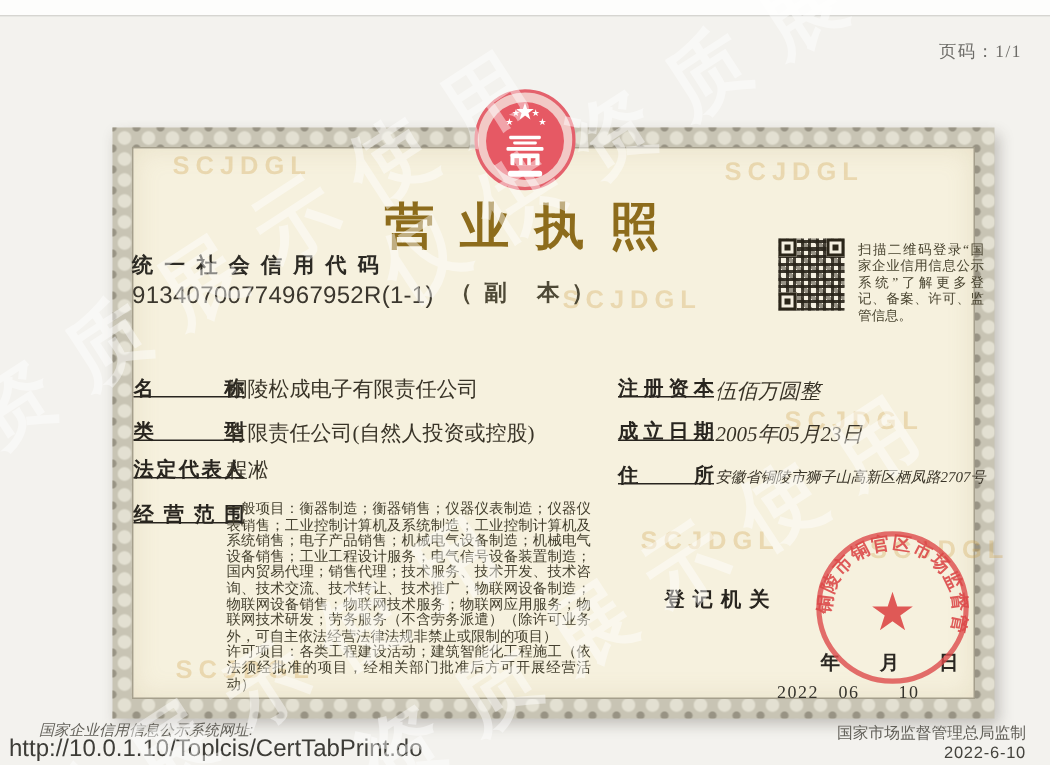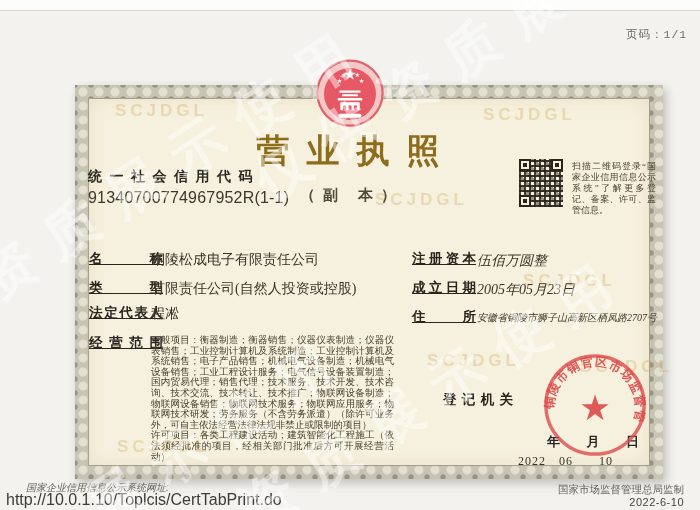--- a/index.html
+++ b/index.html
@@ -1,21 +1,21 @@
 <!DOCTYPE html>
 <html><head>
 <meta charset="utf-8">
 <style>
   html,body{margin:0;padding:0;background:#e9e8e5;}
   .stage{position:relative;width:700px;height:510px;overflow:hidden;background:#f3f2ee;
          font-family:"Liberation Sans","DejaVu Sans",sans-serif;}
   .topbar{position:absolute;left:0;top:0;width:700px;height:10px;background:#fdfdfc;
           border-bottom:1px solid #d6d5d1;}
   .page-number{position:absolute;left:626px;top:27px;font-size:11.5px;color:#6d6c68;
-          font-family:Liberation Mono, monospace;letter-spacing:1px;}
+          font-family:Liberation Serif, serif;letter-spacing:1px;}
 
   
   .doc{position:absolute;left:75px;top:85px;width:588px;height:394px;
        background-color:#c8c4b4;
        background-image:
          radial-gradient(circle,#e3e0d2 4px,rgba(0,0,0,0) 5px),
          radial-gradient(circle,#989384 2.2px,rgba(0,0,0,0) 3.2px);
        background-size:16px 14px,16px 14px;
        background-position:0 0,8px 7px;
        box-shadow:3px 4px 9px rgba(60,55,45,.28);}

